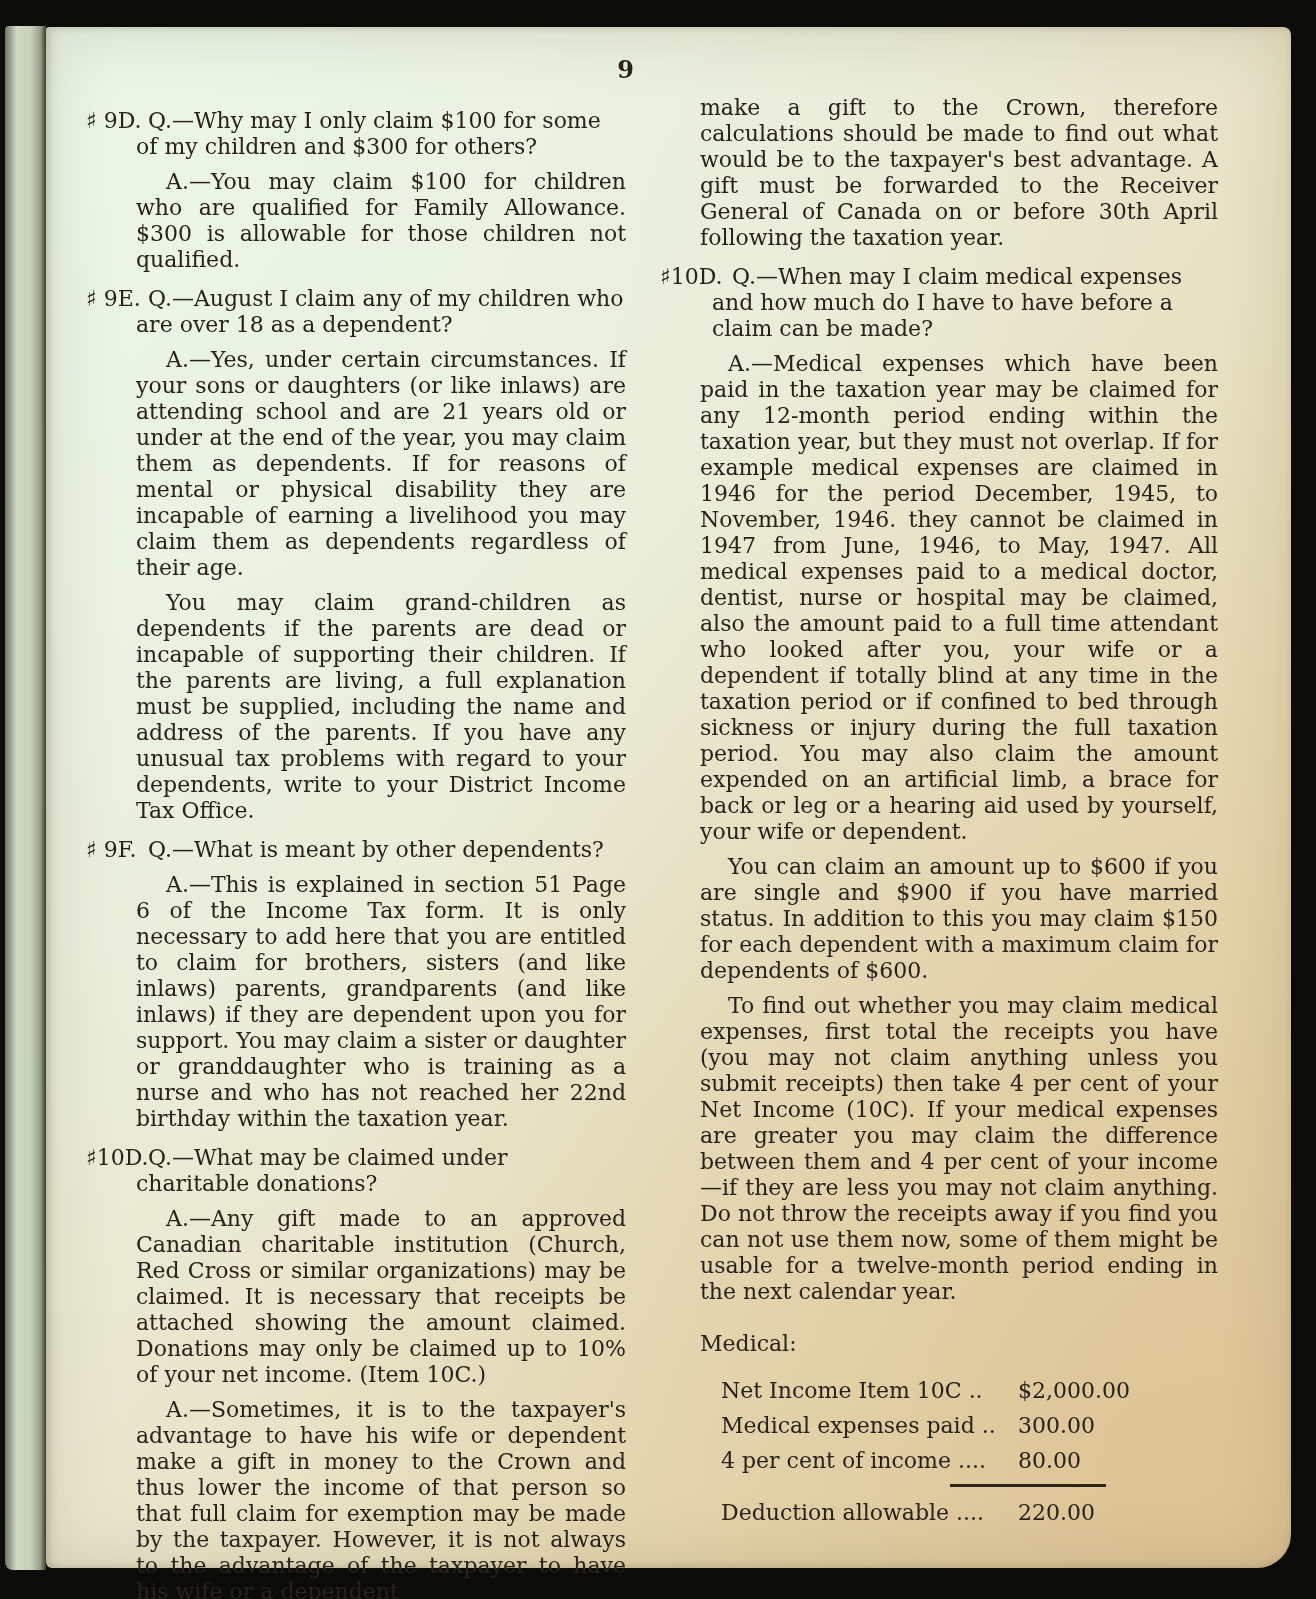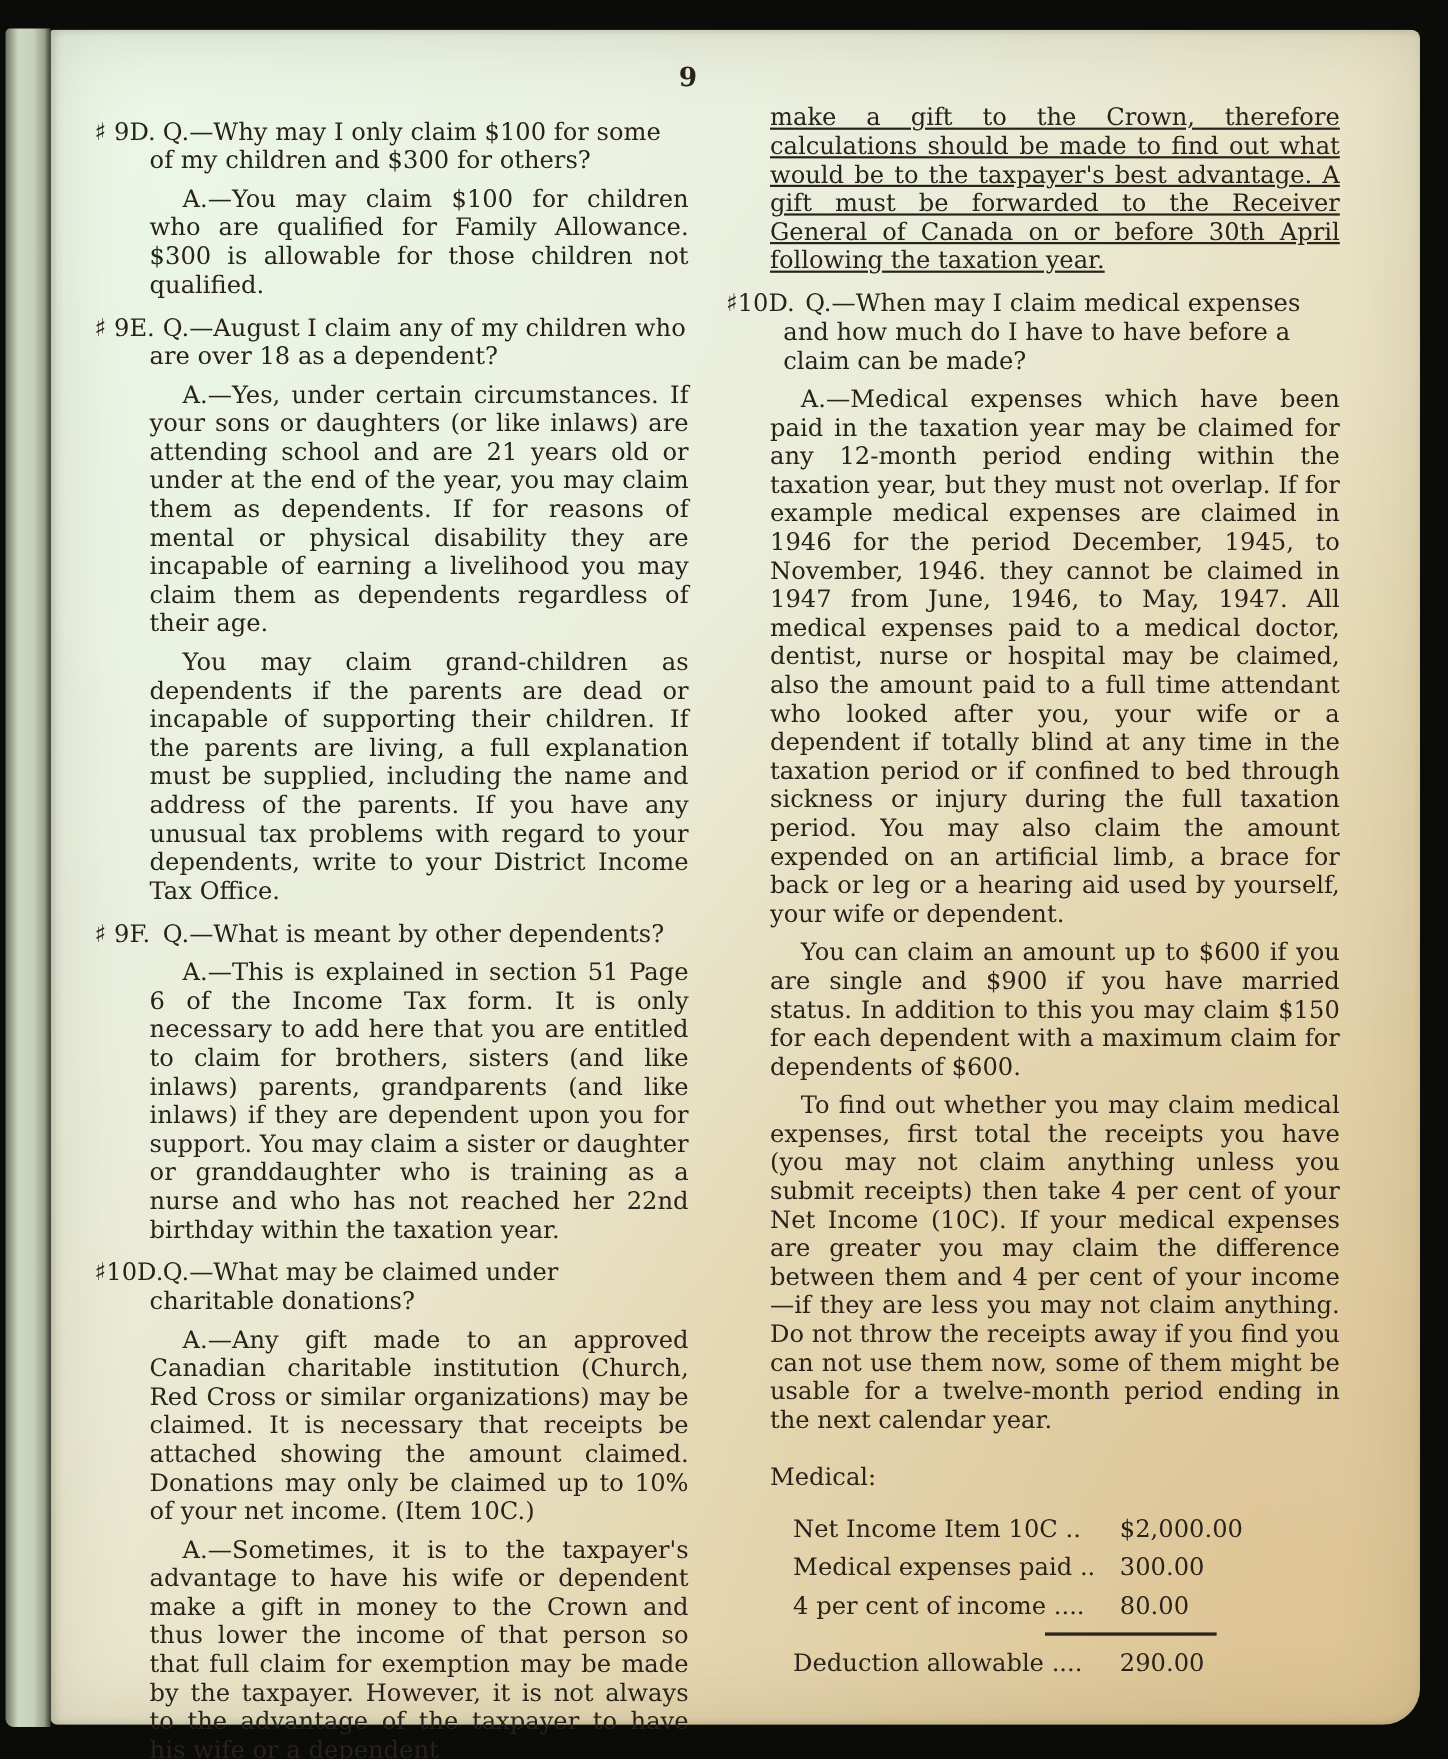--- a/index.html
+++ b/index.html
@@ -39,21 +39,21 @@
     font-weight:500;
   }
   .col-right .q { padding-left:52px; text-indent:-52px; }
   .marker { display:inline-block; width:62px; text-indent:0; }
   .col-right .marker { width:72px; }
   .a {
     margin:9px 0 9px 50px; text-indent:30px; text-align:justify;
   }
   .col-right .a, .col-right .cont { margin-left:40px; }
   .col-right .a { text-indent:28px; }
-  .cont { margin:0 0 9px 50px; text-align:justify;text-decoration:underline; }
+  .cont { margin:0 0 9px 50px; text-align:justify; }
   .qa { margin-bottom:6px; }
   .example { margin:26px 0 0 40px; }
   .ex-head { margin-bottom:16px; }
   .ex-rows { margin-left:21px; }
   .ex-row { display:flex; align-items:baseline; line-height:35px; }
   .ex-label { flex:0 0 auto; }
   .ex-inner { width:200px; margin-left:auto; flex:0 0 auto; padding-right:96px; box-sizing:border-box; }
   .ex-rule {
     margin:6px 112px 8px auto; width:156px; border-top:3px solid #2a241b; height:0;
   }
@@ -122,21 +122,21 @@
               <span class="ex-label">Medical expenses paid ..</span>
               <span class="ex-inner">300.00</span>
             </div>
             <div class="ex-row">
               <span class="ex-label">4 per cent of income ....</span>
               <span class="ex-inner">80.00</span>
             </div>
             <div class="ex-rule"></div>
             <div class="ex-row total">
               <span class="ex-label">Deduction allowable ....</span>
-              <span class="ex-inner">290.00</span>
+              <span class="ex-inner">220.00</span>
             </div>
           </div>
         </div>
 
       </div>
     </div>
   </div>
 </div>
 
 </body></html>

